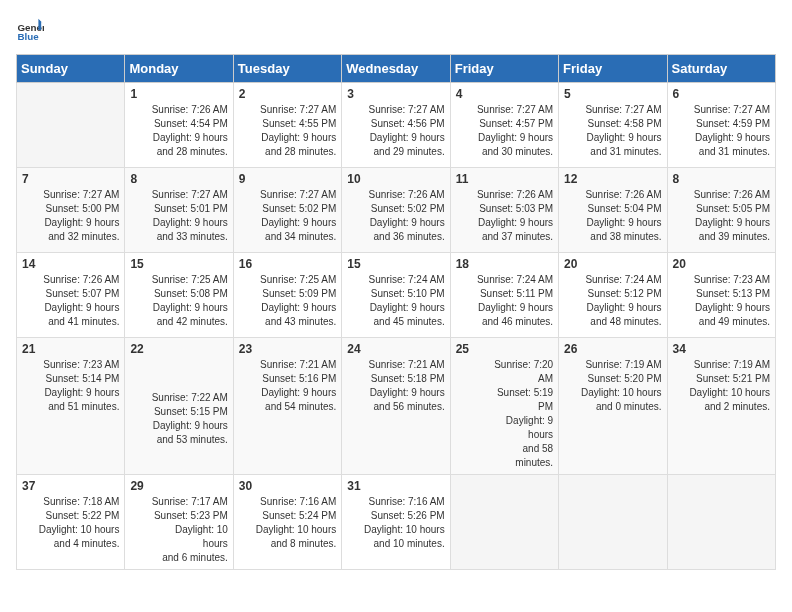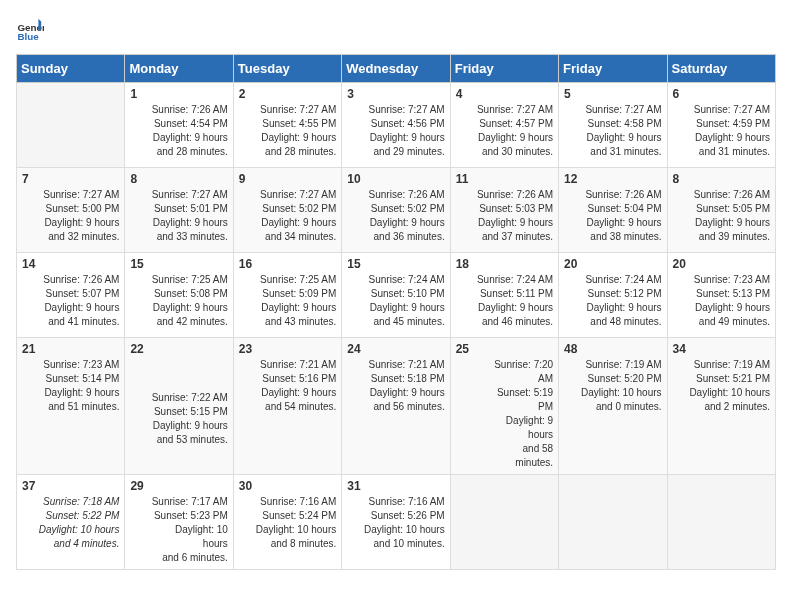--- a/index.html
+++ b/index.html
@@ -287,38 +287,38 @@
 and 56 minutes.</div>
         </td>
         <td>
           <span class="day-number">25</span>
           <div class="day-info" style="white-space: pre-line; margin-left: 37px;">Sunrise: 7:20 AM
 Sunset: 5:19 PM
 Daylight: 9 hours
 and 58 minutes.</div>
         </td>
         <td>
-          <span class="day-number">48</span>
+          <span class="day-number">26</span>
           <div class="day-info" style="white-space: pre-line;">Sunrise: 7:19 AM
 Sunset: 5:20 PM
 Daylight: 10 hours
 and 0 minutes.</div>
         </td>
         <td>
           <span class="day-number">34</span>
           <div class="day-info" style="white-space: pre-line;">Sunrise: 7:19 AM
 Sunset: 5:21 PM
 Daylight: 10 hours
 and 2 minutes.</div>
         </td>
       </tr>
       <tr>
         <td>
           <span class="day-number">37</span>
-          <div class="day-info" style="white-space: pre-line; font-style: italic;">Sunrise: 7:18 AM
+          <div class="day-info" style="white-space: pre-line;">Sunrise: 7:18 AM
 Sunset: 5:22 PM
 Daylight: 10 hours
 and 4 minutes.</div>
         </td>
         <td>
           <span class="day-number">29</span>
           <div class="day-info" style="white-space: pre-line; margin-left: 20px;">Sunrise: 7:17 AM
 Sunset: 5:23 PM
 Daylight: 10 hours
 and 6 minutes.</div>

